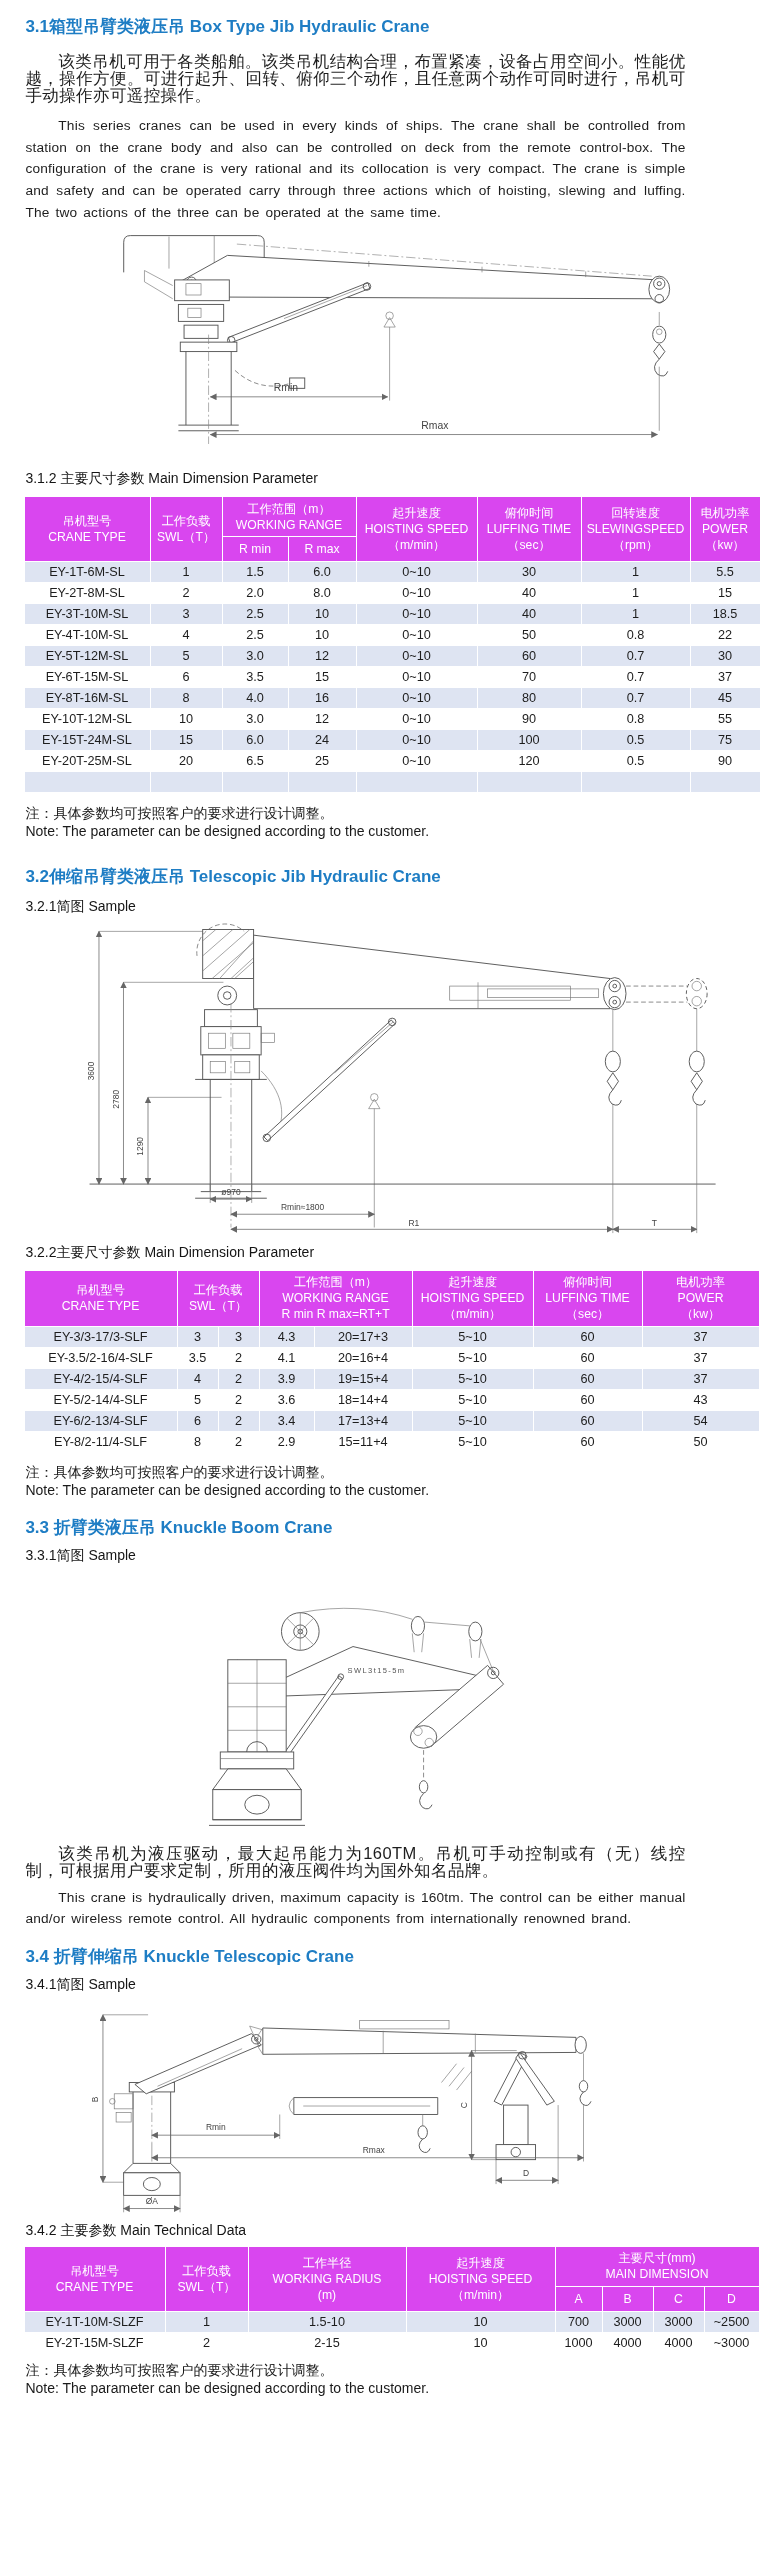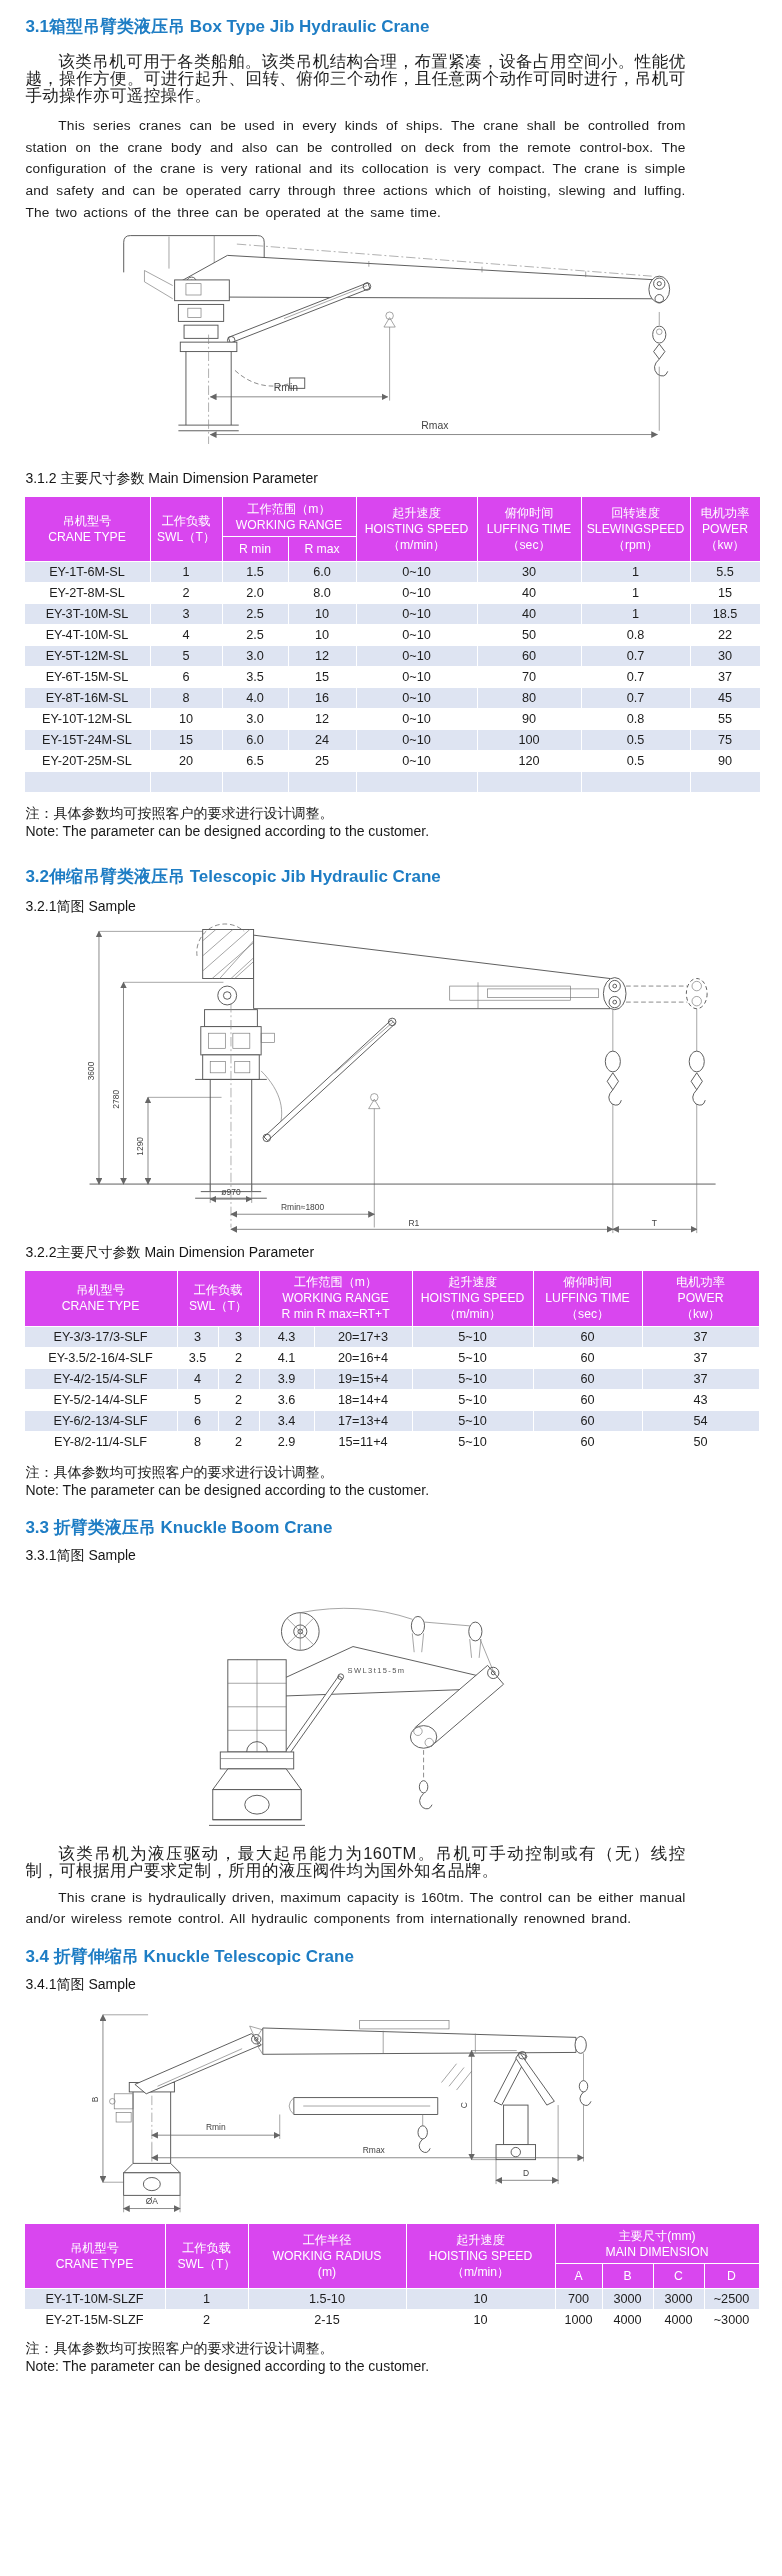--- a/index.html
+++ b/index.html
@@ -635,20 +635,21 @@
       <path class="dim" d="M64 172 H523" marker-start="url(#a4)" marker-end="url(#a4)"></path>
       <text class="dimtext-s" x="300" y="167" text-anchor="middle">Rmax</text>
     </g>
     <g>
       <path class="thin" d="M34 212 V230 M94 212 V230"></path>
       <path class="dim" d="M34 226 H94" marker-start="url(#a4)" marker-end="url(#a4)"></path>
       <text class="dimtext-s" x="64" y="221" text-anchor="middle">ØA</text>
     </g>
   </svg>
 
+  <div class="subtitle" style="margin-top:3.8px;">3.4.2 主要参数 Main Technical Data</div>
 
   <table style="margin-left:-1.9px; margin-top:5.7px;">
     <colgroup>
       <col style="width:141px">
         <col style="width:83px">
         <col style="width:158px">
         <col style="width:149px">
       <col style="width:47px">
         <col style="width:51px">
         <col style="width:51px">

